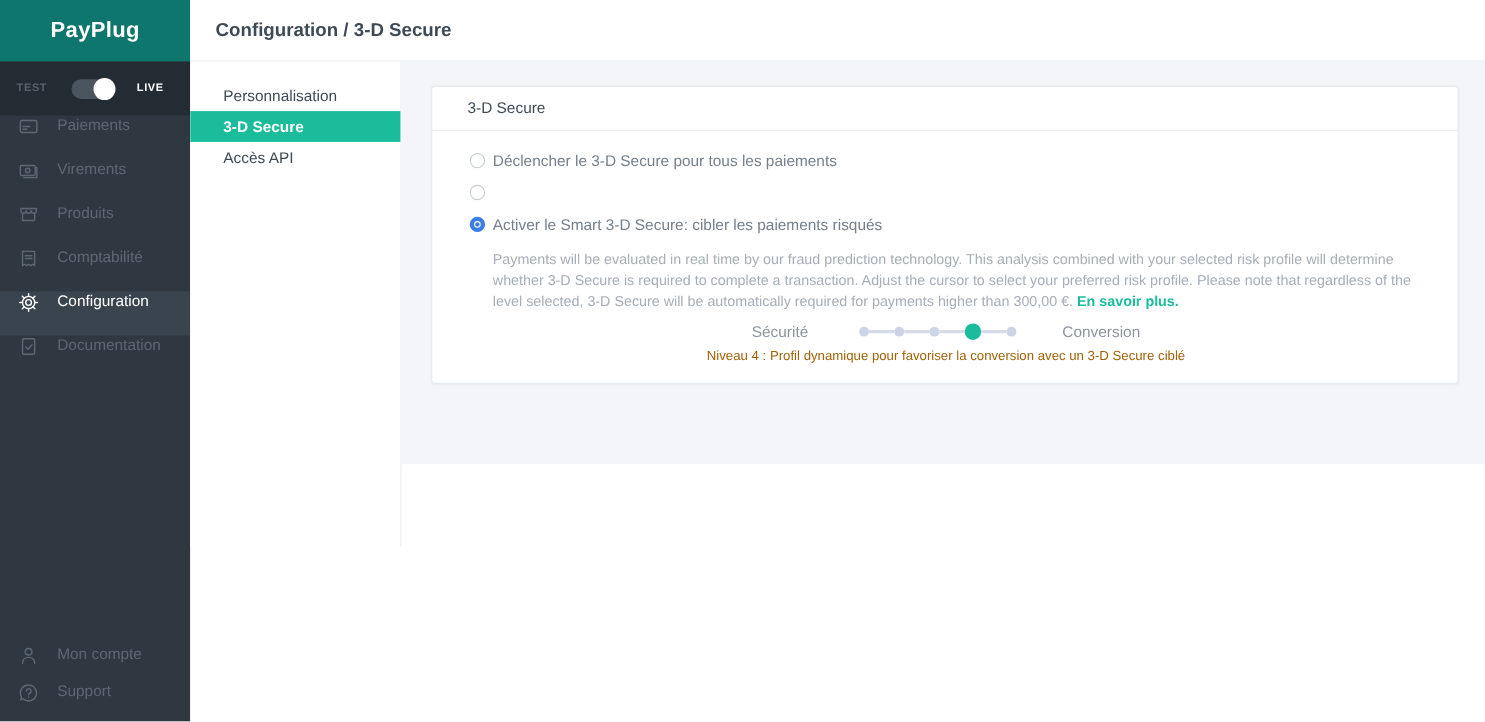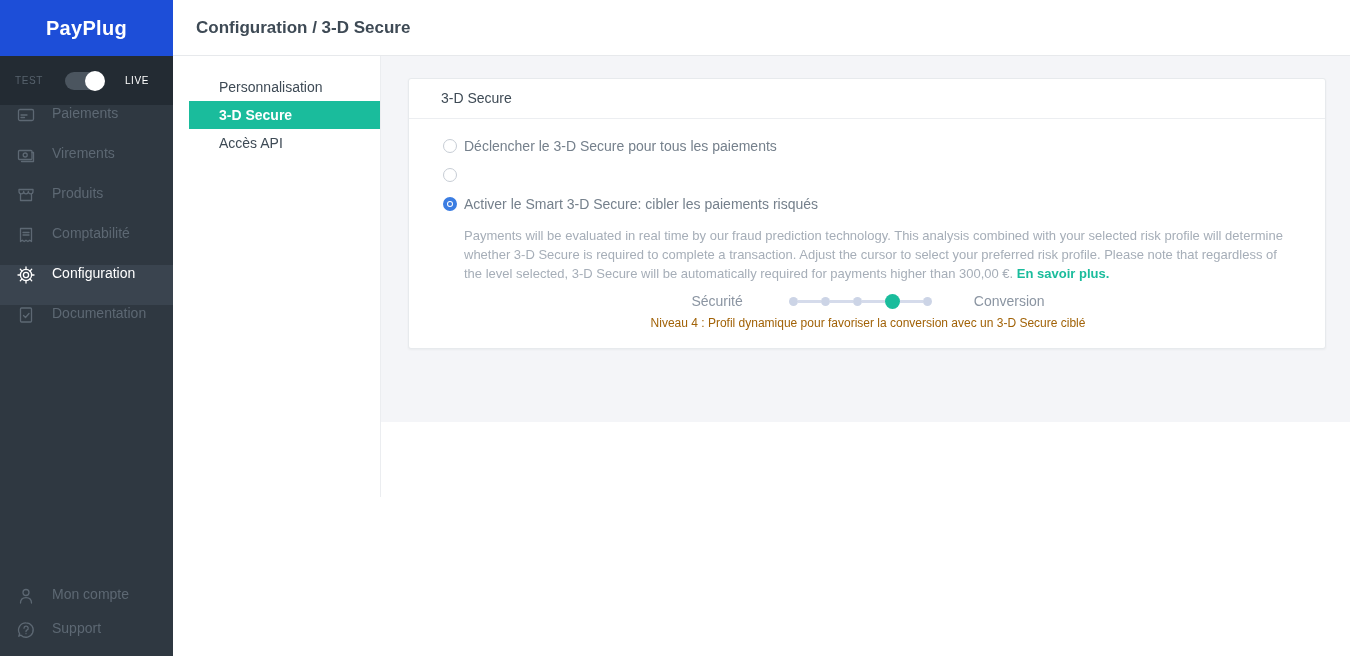--- a/index.html
+++ b/index.html
@@ -6,44 +6,44 @@
   html,body { margin:0; padding:0; }
   body {
     width:1350px; height:656px; overflow:hidden;
     font-family:"Liberation Sans", sans-serif;
     background:#ffffff; color:#3e4a55;
   }
   .app { display:flex; width:1350px; height:656px; }
 
   
   .sidebar { width:173px; flex-shrink:0; background:#2f3841; display:flex; flex-direction:column; }
-  .logo-strip { height:56px; background:#1d4ed8; display:flex; align-items:center; justify-content:center;
+  .logo-strip { height:56px; background:#0f766e; display:flex; align-items:center; justify-content:center;
     color:#fff; font-size:20px; font-weight:bold; letter-spacing:.3px; }
   .env-strip { height:49px; background:#232b33; display:flex; align-items:center;
     justify-content:space-between; padding:0 24px 0 15px; }
-  .env-label { font-size:10px; font-weight:normal; letter-spacing:.6px; }
+  .env-label { font-size:10px; font-weight:bold; letter-spacing:.6px; }
   .env-test { color:#57626d; }
   .env-live { color:#ffffff; }
   .toggle { width:37px; height:18px; background:#4b555f; border-radius:10px; position:relative; cursor:pointer; }
   .toggle-knob { position:absolute; right:-3px; top:-1px; width:20px; height:20px; background:#fff; border-radius:50%; }
 
   .menu { flex:1; }
   .menu-item { height:40px; display:flex; color:#5d6873; font-size:14px; cursor:pointer; }
   .menu-item .mi-icon { width:20px; height:20px; margin:0 16px; flex-shrink:0; display:flex; align-items:center; justify-content:center; }
   .menu-item svg { width:20px; height:20px; stroke:currentColor; fill:none; stroke-width:1.3; stroke-linecap:round; stroke-linejoin:round; }
   .menu-item.active { background:#3a444f; color:#ffffff; }
   .menu-bottom { padding-bottom:2px; }
   .menu-bottom .menu-item { height:34px; }
 
   
   .main { flex:1; display:flex; flex-direction:column; background:#ffffff; }
   .topbar { height:56px; background:#fff; border-bottom:1px solid #e7e9ec; display:flex; align-items:center;
     padding-left:23px; font-size:17px; font-weight:600; color:#3e4a55; flex-shrink:0; }
 
-  .body-row { display:flex; height:441px;padding-left:16px; }
+  .body-row { display:flex; height:441px; }
   .subnav { width:192px; flex-shrink:0; background:#fff; border-right:1px solid #ebedf0; padding-top:17px; }
   .subnav-item { height:28px; display:flex; align-items:center; padding-left:30px; font-size:14px; color:#3e4a55; cursor:pointer; }
   .subnav-item.active { background:#1abc9c; color:#fff; font-weight:bold; }
 
   .content { flex:1; background:#f4f5f8; height:366px; padding:22px 24px 0 27px; }
 
   
   .card { background:#fff; border:1px solid #e7eaed; border-radius:3px; box-shadow:0 1px 2px rgba(40,50,60,.05); }
   .card-header { padding:11px 32px 12px; border-bottom:1px solid #eceef1; font-size:14px; color:#3e4a55; }
   .card-intro { padding:19px 32px; border-bottom:1px solid #eceef1; font-size:14px; color:#9aa3ad; }

